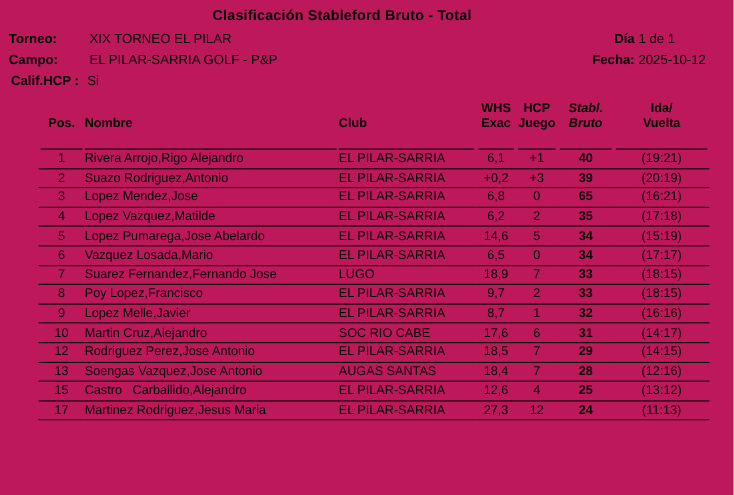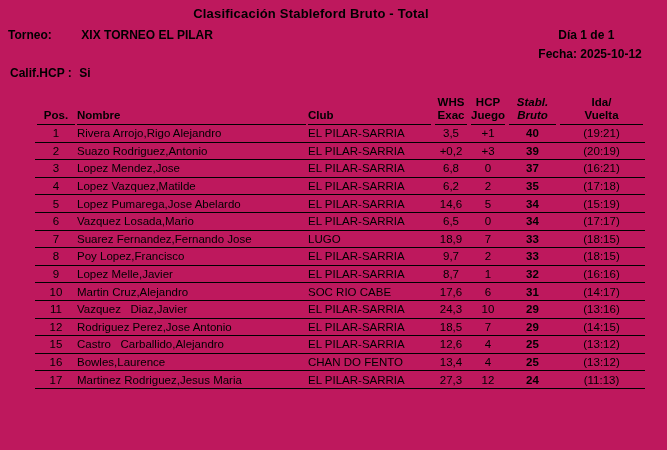--- a/index.html
+++ b/index.html
@@ -43,21 +43,21 @@
     left: 470px;
     font-size: 12px;
     white-space: pre;
   }
   .meta-label-right {
     display: inline-block;
     width: 107px;
     text-align: right;
     font-weight: bold;
   }
-  .meta-value { font-weight: bold; }
+  .meta-value { font-weight: normal; }
 
   table.results {
     position: absolute;
     left: 35px;
     top: 93px;
     width: 610px;
     border-collapse: collapse;
     table-layout: fixed;
     font-size: 11.5px;
     color: #000;
@@ -72,21 +72,21 @@
 
   thead th {
     font-weight: bold;
     vertical-align: bottom;
     padding: 0 2px 0 2px;
     height: 32px;
     line-height: 13px;
   }
   thead th .th-underline {
     border-bottom: 1.5px solid #000;
-    padding-bottom: 2px;
+    padding-bottom: 16px;
   }
   th.h-left { text-align: left; padding-left: 0; }
   th.h-center { text-align: center; }
   th.h-italic { font-style: italic; text-align: center; }
 
   tbody td {
     border-bottom: 1px solid #000;
     height: 16.6px;
     padding: 0;
     white-space: pre;
@@ -100,20 +100,21 @@
 <body>
 
 <div class="page">
 
   <div class="page-title">Clasificación Stableford Bruto - Total</div>
 
   <div class="meta-line" style="top: 28px;"><span class="meta-label">Torneo:</span> <span class="meta-value">XIX TORNEO EL PILAR</span></div>
 
   <div class="meta-line-right" style="top: 28px;"><span class="meta-label-right">Día</span> <span class="meta-value">1 de 1</span></div>
 
+  <div class="meta-line" style="top: 47px;"><span class="meta-label">Campo:</span> <span class="meta-value">EL PILAR-SARRIA GOLF - P&amp;P</span></div>
 
   <div class="meta-line-right" style="top: 47px;"><span class="meta-label-right">Fecha:</span> <span class="meta-value">2025-10-12</span></div>
 
   <div class="meta-line" style="top: 66px; left: 10px;"><span class="meta-label" style="width: 66px;">Calif.HCP :</span> <span class="meta-value">Si</span></div>
 
   <table class="results">
     <colgroup>
       <col class="c-pos">
         <col class="c-nombre">
         <col class="c-club">
@@ -150,21 +151,21 @@
             <div class="th-underline">Vuelta</div>
           </th>
       </tr>
     </thead>
     <tbody>
 
         <tr>
           <td class="t-center">1</td>
           <td class="t-left">Rivera Arrojo,Rigo Alejandro</td>
           <td class="t-left">EL PILAR-SARRIA</td>
-          <td class="t-center">3,5</td>
+          <td class="t-center">6,1</td>
           <td class="t-center">+1</td>
           <td class="t-center t-bold">40</td>
           <td class="t-center">(19:21)</td>
         </tr>
 
         <tr>
           <td class="t-center">2</td>
           <td class="t-left">Suazo Rodriguez,Antonio</td>
           <td class="t-left">EL PILAR-SARRIA</td>
           <td class="t-center">+0,2</td>
@@ -172,21 +173,21 @@
           <td class="t-center t-bold">39</td>
           <td class="t-center">(20:19)</td>
         </tr>
 
         <tr>
           <td class="t-center">3</td>
           <td class="t-left">Lopez Mendez,Jose</td>
           <td class="t-left">EL PILAR-SARRIA</td>
           <td class="t-center">6,8</td>
           <td class="t-center">0</td>
-          <td class="t-center t-bold">37</td>
+          <td class="t-center t-bold">65</td>
           <td class="t-center">(16:21)</td>
         </tr>
 
         <tr>
           <td class="t-center">4</td>
           <td class="t-left">Lopez Vazquez,Matilde</td>
           <td class="t-left">EL PILAR-SARRIA</td>
           <td class="t-center">6,2</td>
           <td class="t-center">2</td>
           <td class="t-center t-bold">35</td>
@@ -246,61 +247,52 @@
         <tr>
           <td class="t-center">10</td>
           <td class="t-left">Martin Cruz,Alejandro</td>
           <td class="t-left">SOC RIO CABE</td>
           <td class="t-center">17,6</td>
           <td class="t-center">6</td>
           <td class="t-center t-bold">31</td>
           <td class="t-center">(14:17)</td>
         </tr>
 
-        <tr>
-          <td class="t-center">11</td>
-          <td class="t-left">Vazquez   Diaz,Javier</td>
-          <td class="t-left">EL PILAR-SARRIA</td>
-          <td class="t-center">24,3</td>
-          <td class="t-center">10</td>
-          <td class="t-center t-bold">29</td>
-          <td class="t-center">(13:16)</td>
-        </tr>
 
         <tr>
           <td class="t-center">12</td>
           <td class="t-left">Rodriguez Perez,Jose Antonio</td>
           <td class="t-left">EL PILAR-SARRIA</td>
           <td class="t-center">18,5</td>
           <td class="t-center">7</td>
           <td class="t-center t-bold">29</td>
           <td class="t-center">(14:15)</td>
         </tr>
 
+        <tr>
+          <td class="t-center">13</td>
+          <td class="t-left">Soengas Vazquez,Jose Antonio</td>
+          <td class="t-left">AUGAS SANTAS</td>
+          <td class="t-center">18,4</td>
+          <td class="t-center">7</td>
+          <td class="t-center t-bold">28</td>
+          <td class="t-center">(12:16)</td>
+        </tr>
 
 
         <tr>
           <td class="t-center">15</td>
           <td class="t-left">Castro   Carballido,Alejandro</td>
           <td class="t-left">EL PILAR-SARRIA</td>
           <td class="t-center">12,6</td>
           <td class="t-center">4</td>
           <td class="t-center t-bold">25</td>
           <td class="t-center">(13:12)</td>
         </tr>
 
-        <tr>
-          <td class="t-center">16</td>
-          <td class="t-left">Bowles,Laurence</td>
-          <td class="t-left">CHAN DO FENTO</td>
-          <td class="t-center">13,4</td>
-          <td class="t-center">4</td>
-          <td class="t-center t-bold">25</td>
-          <td class="t-center">(13:12)</td>
-        </tr>
 
         <tr>
           <td class="t-center">17</td>
           <td class="t-left">Martinez Rodriguez,Jesus Maria</td>
           <td class="t-left">EL PILAR-SARRIA</td>
           <td class="t-center">27,3</td>
           <td class="t-center">12</td>
           <td class="t-center t-bold">24</td>
           <td class="t-center">(11:13)</td>
         </tr>

